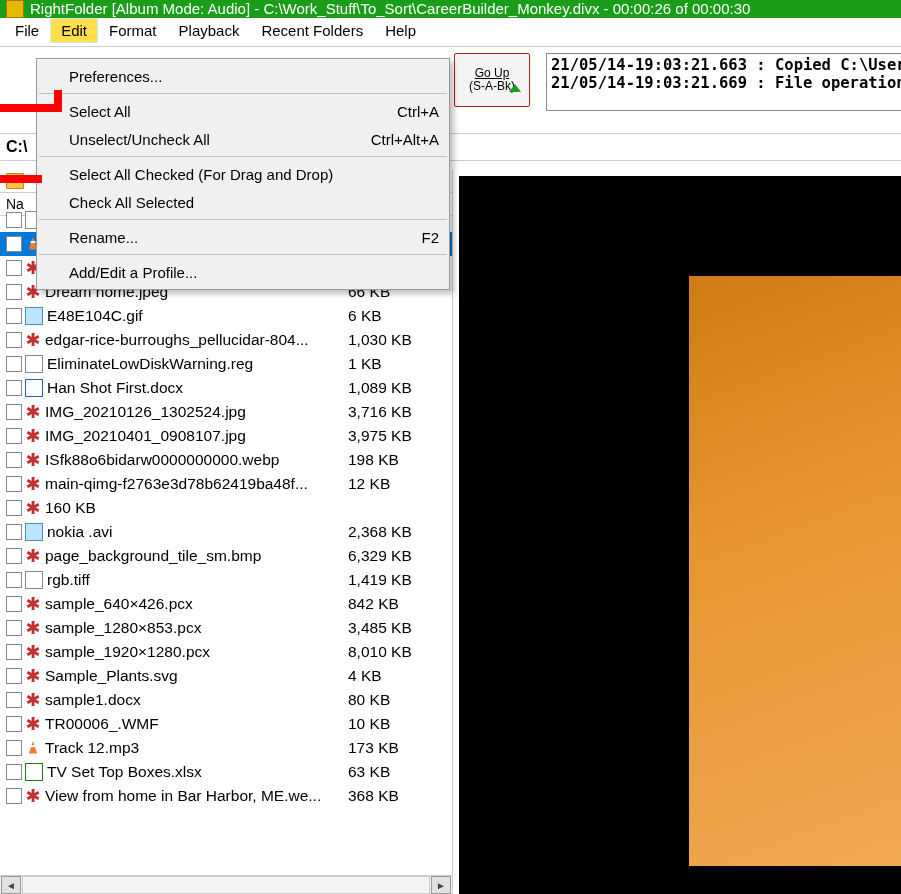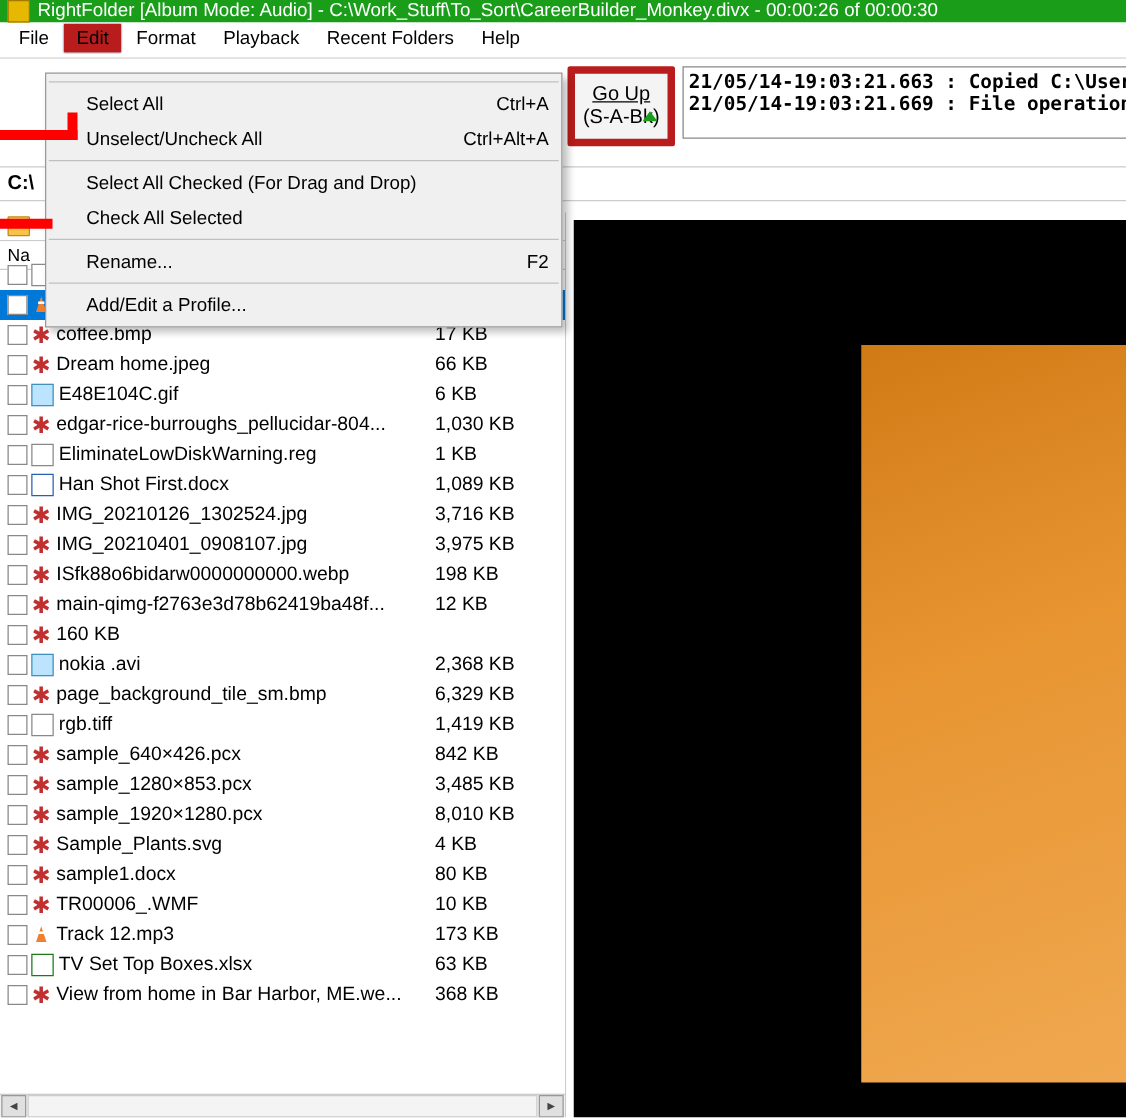--- a/index.html
+++ b/index.html
@@ -1,23 +1,23 @@
 <!DOCTYPE html>
 <html><head>
 <meta charset="utf-8">
 <style>
 html,body{margin:0;padding:0;font-family:"Segoe UI",Arial,sans-serif;font-size:15px;color:#000;background:#fff;overflow:hidden}
 .app{width:901px;height:894px;position:relative;overflow:hidden}
 .titlebar{background:#1a9e1a;color:#fff;height:18px;line-height:30px;padding-left:6px;display:flex;align-items:center;font-size:15px;white-space:nowrap}
 .titlebar .app-icon{width:16px;height:16px;background:#e6b800;border:1px solid #a37a00;margin-right:6px;display:inline-block}
 .menubar{height:28px;background:#fff;border-bottom:1px solid #ccc;display:flex;align-items:flex-start;padding-left:4px;font-size:15px}
 .menubar .mi{padding:3px 10px;cursor:pointer;border:1px solid transparent;border-radius:2px}
-.menubar .mi.open{background:#b91c1c;border:1px solid #cce4f7}
+.menubar .mi.open{background:#fde047;border:1px solid #cce4f7}
 .toolbar{height:86px;border-bottom:1px solid #ccc;position:relative;background:#fff}
-.toolbar .btn{position:absolute;border:6px solid #b91c1c;border-radius:2px;background:#f4f4f4;text-align:center;font-size:16px;display:flex;flex-direction:column;justify-content:center;align-items:center;line-height:1.1}
+.toolbar .btn{position:absolute;border:1px solid #b91c1c;border-radius:2px;background:#f4f4f4;text-align:center;font-size:12px;display:flex;flex-direction:column;justify-content:center;align-items:center;line-height:1.1}
 .goup{left:454px;top:6px;width:74px;height:52px}
 .goup .arrow-up{width:0;height:0;border-left:6px solid transparent;border-right:6px solid transparent;border-bottom:8px solid #1a9e1a;position:absolute;top:30px;right:8px}
 .logpanel{position:absolute;left:546px;top:6px;width:355px;height:52px;border:1px solid #888;background:#fff;padding:2px 4px;font-family:Consolas,monospace;font-size:15.5px;font-weight:bold;overflow:hidden;white-space:nowrap}
 .path-row{height:26px;border-bottom:1px solid #ccc;display:flex;align-items:center;padding-left:6px;font-weight:bold;font-size:16px}
 .main{position:absolute;left:0;right:0;top:170px;bottom:0;display:flex}
 .left{width:452px;border-right:1px solid #ccc;display:flex;flex-direction:column;position:relative}
 .cols{height:22px;border-bottom:1px solid #ccc;display:flex;font-size:14px;background:#fff;align-items:center}
 .cols .c1{flex:1;padding-left:6px;border-right:1px solid #ccc}
 .cols .c2{width:80px;text-align:right;padding-right:8px}
 .filelist{flex:1;overflow:hidden;font-size:15.5px}
@@ -260,20 +260,24 @@
     </div>
   </div>
   <div class="right">
     <div class="preview">
       <div class="orange"></div>
     </div>
   </div>
 </div>
 
 <div class="dropdown" id="ddown">
+      <div class="dd-item">
+        <span>Preferences...</span>
+        <span></span>
+      </div>
       <div class="dd-sep"></div>
       <div class="dd-item">
         <span>Select All</span>
         <span>Ctrl+A</span>
       </div>
       <div class="dd-item">
         <span>Unselect/Uncheck  All</span>
         <span>Ctrl+Alt+A</span>
       </div>
       <div class="dd-sep"></div>

